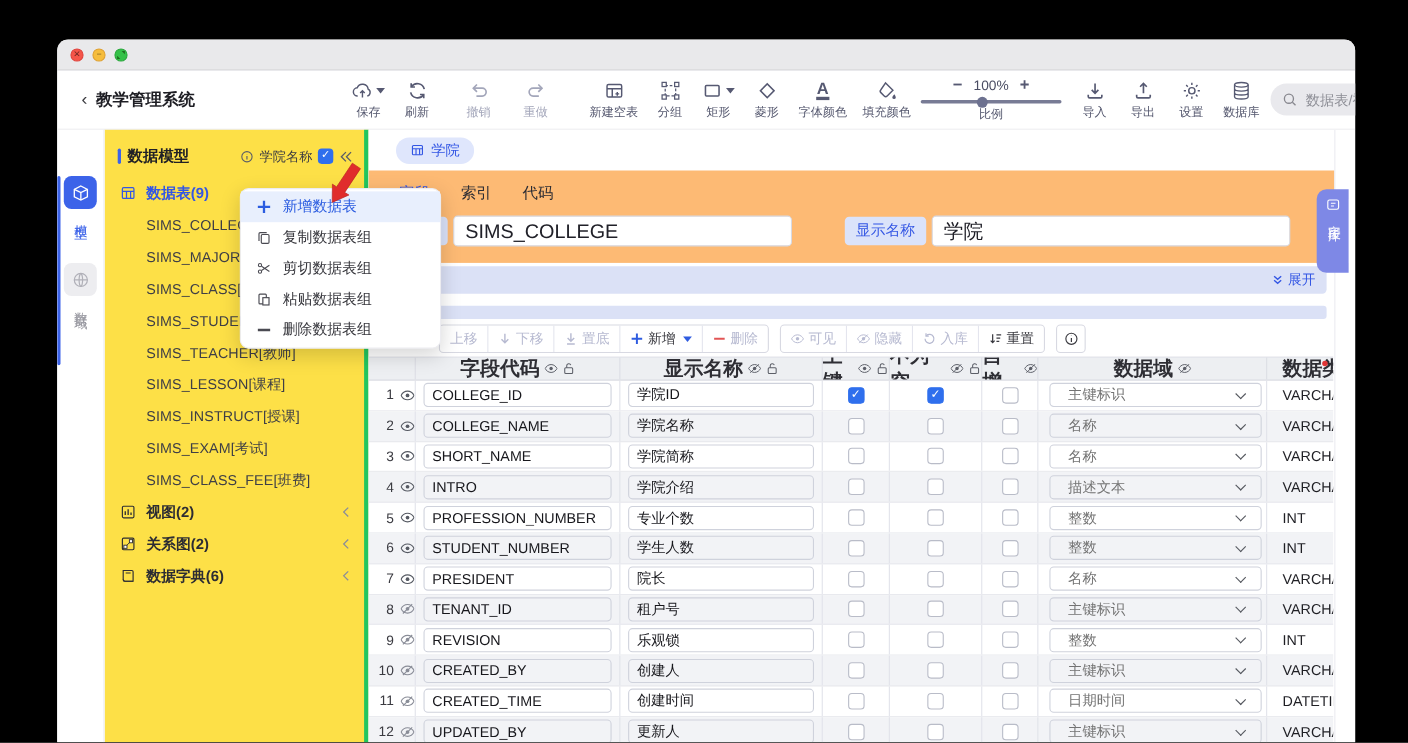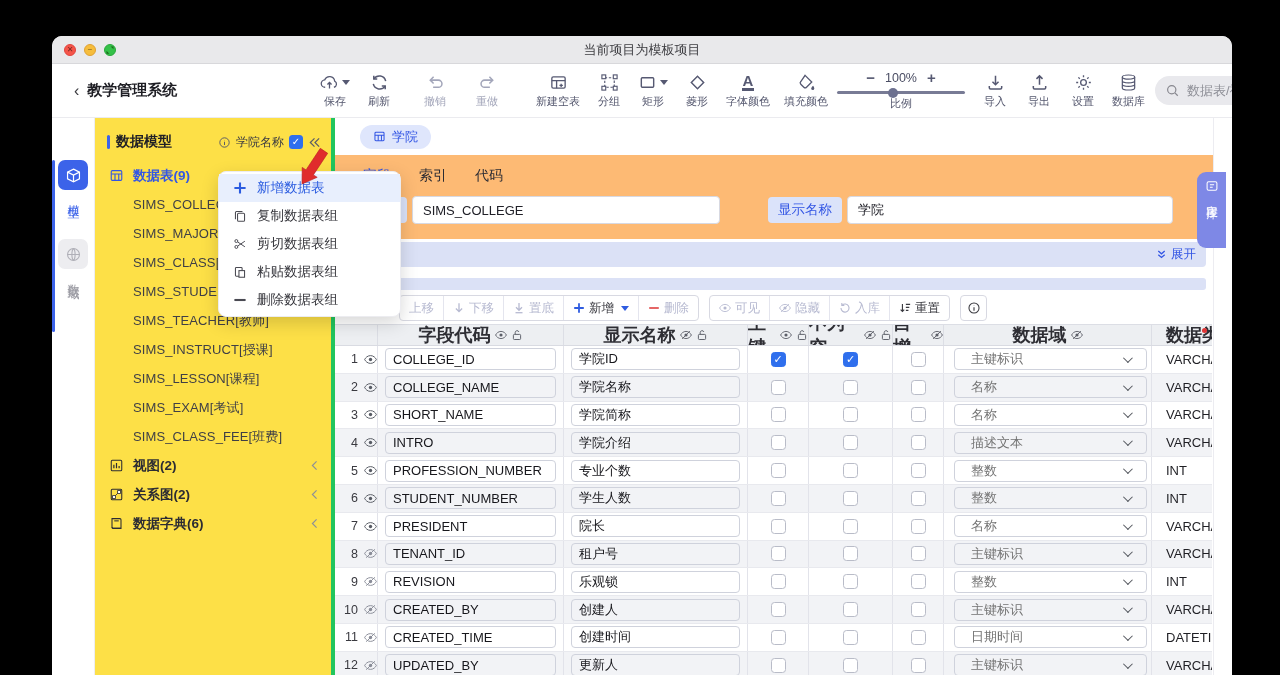--- a/index.html
+++ b/index.html
@@ -92,21 +92,21 @@
   .entity-pill { height:24px; background:#dfe6fc; color:#3356e4; border-radius:13px; display:flex;
                  align-items:center; gap:6px; padding:0 13px; font-size:13px; }
   .entity-pill svg { width:13px; height:13px; }
   .meta { background:#fdba74; padding:6px 0 14px 0; flex:0 0 auto;}
   .tabs { display:flex; gap:28px; padding-left:28px; height:30px; align-items:center; }
   .tab { font-size:14px; color:#2c2c33; cursor:default; }
   .tab.active { color:#3356e4; }
   .formrow { display:flex; align-items:center; margin-top:4px; padding-left:25px; height:30px; }
   .flabel { height:26px; background:#dbe3fa; color:#3356e4; font-size:13.5px; border-radius:4px;
             display:flex; align-items:center; padding:0 10px; flex:0 0 auto;}
-  .finput { height:28px; border:1px solid #d7d9e2; border-radius:4px; background:#fff; font-size:13px;
+  .finput { height:28px; border:1px solid #d7d9e2; border-radius:4px; background:#fff; font-size:18px;
             color:#202028; padding:0 10px; margin-left:5px; outline:none; font-family:inherit; }
   .expand-band { height:25px; background:#dbe1f6; border-radius:4px; margin:3px 26px 0 10px;
                  display:flex; align-items:center; justify-content:flex-end; padding-right:10px; gap:4px;
                  color:#3356e4; font-size:12.5px; flex:0 0 auto; cursor:default;}
   .expand-band svg { width:11px; height:11px; }
   .strip { height:12px; background:#dbe1f6; border-radius:3px; margin:11px 26px 0 10px; flex:0 0 auto;}
 
   
   .gridbar { display:flex; gap:10px; margin:5px 0 0 64px; height:26px; flex:0 0 auto; align-items:center;}
   .btn-group { display:flex; align-items:stretch; border:1px solid #d8d9e2; border-radius:4px; background:#fff; height:26px;}
@@ -180,21 +180,20 @@
     <div class="titlebar">
       <div class="lights">
         <div class="light red">✕</div>
         <div class="light yellow">−</div>
         <div class="light green">
           <svg viewBox="0 0 8 8">
               <path d="M1.2 4.6V6.9H3.5zM6.8 3.4V1.1H4.5z" fill="#1d6b1d"></path>
             </svg>
         </div>
       </div>
-      <div class="win-title">当前项目为模板项目</div>
     </div>
 
     <div class="appbar">
       <div class="back">
         <span class="back-chev">‹</span>
         <span class="app-title">教学管理系统</span>
       </div>
       <div class="tools" id="tools1" style="margin-left: 28px;">
           <div class="tool">
             <span class="ticon">
@@ -407,24 +406,24 @@
             <div class="trow item">
               <span>SIMS_CLASS[班级]</span>
             </div>
             <div class="trow item">
               <span>SIMS_STUDENT[学生]</span>
             </div>
             <div class="trow item">
               <span>SIMS_TEACHER[教师]</span>
             </div>
             <div class="trow item">
+              <span>SIMS_LESSON[课程]</span>
+            </div>
+            <div class="trow item">
               <span>SIMS_INSTRUCT[授课]</span>
-            </div>
-            <div class="trow item">
-              <span>SIMS_LESSON[课程]</span>
             </div>
             <div class="trow item">
               <span>SIMS_EXAM[考试]</span>
             </div>
             <div class="trow item">
               <span>SIMS_CLASS_FEE[班费]</span>
             </div>
             <div class="trow group">
               <span class="gico">
                 <svg viewBox="0 0 20 20">

